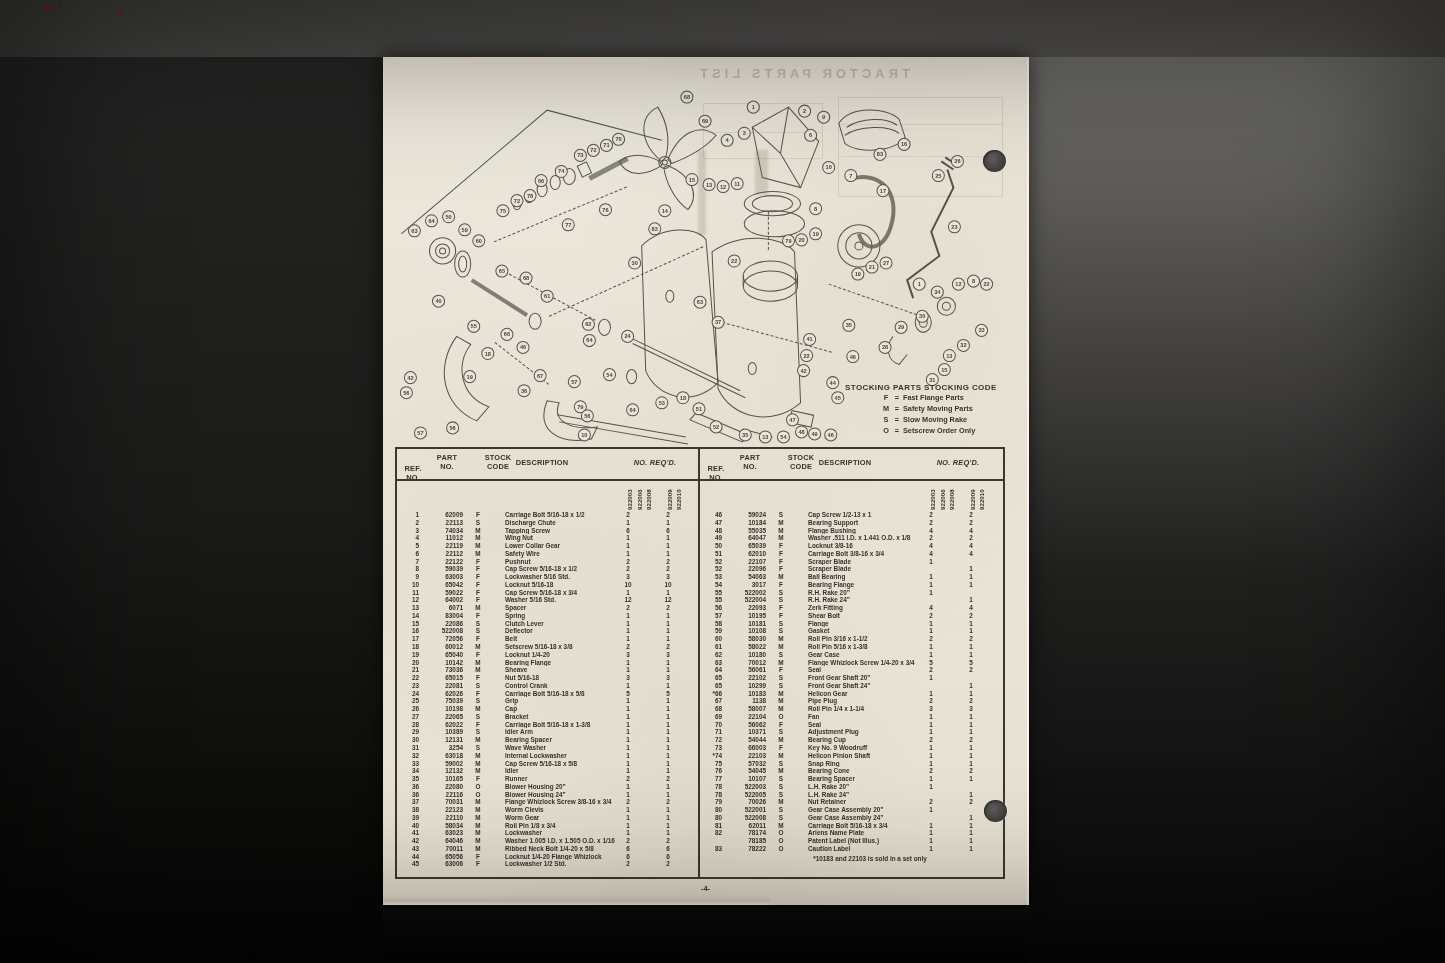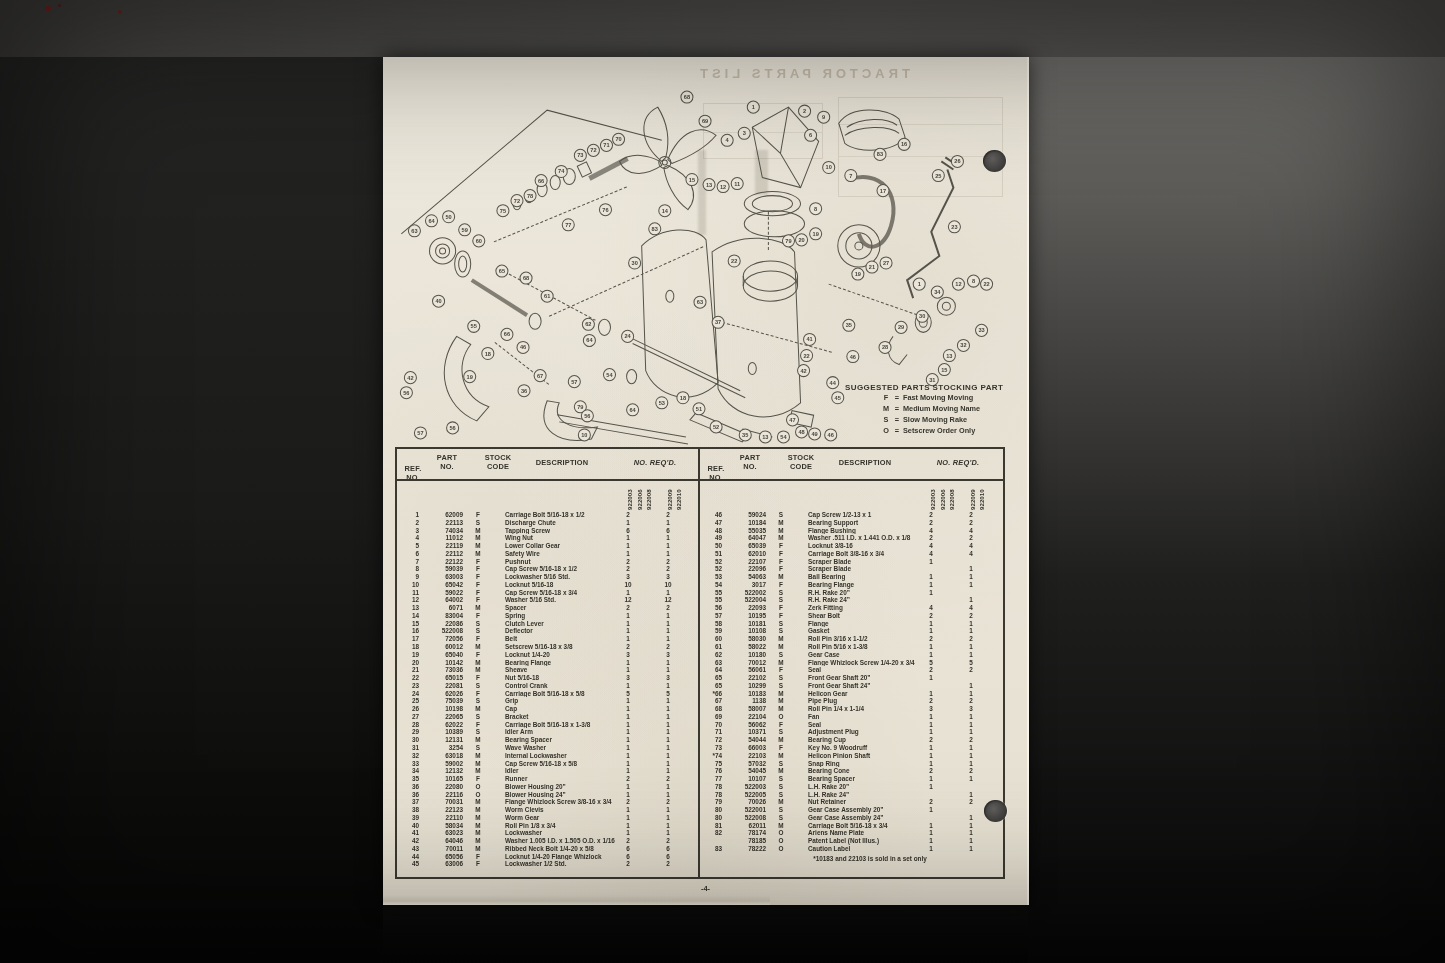--- a/index.html
+++ b/index.html
@@ -59,21 +59,21 @@
   .table-divider { position:absolute; left:301px; top:0; bottom:0; width:2px; background:#3a382f; }
   .half { position:absolute; top:0; bottom:0; }
   .half-left { left:0; width:301px; }
   .half-right { left:303px; right:0; }
   .head-rule { position:absolute; left:0; right:0; top:30px; height:2px; background:#3a382f; }
   .hcell { position:absolute; top:4px; font-weight:bold; font-size:7.4px; line-height:9px;
            text-align:center; letter-spacing:0.2px; white-space:pre-line; }
   .h-ref { left:0; width:32px;margin-top:11px; }
   .h-part { left:30px; width:40px; }
   .h-stock { left:82px; width:38px; }
-  .h-desc { left:120px; width:90px; top:9px;text-align:center; }
+  .h-desc { left:100px; width:90px; top:9px;text-align:center; }
   .h-req { left:213px; width:90px; top:9px;font-style:italic; }
   .models-strip { position:absolute; left:0; top:31px; right:0; height:30px; }
   .model-label { position:absolute; top:0; height:30px; writing-mode:vertical-rl;
                  transform:rotate(180deg); font-size:6.2px; font-weight:600; line-height:9px;
                  letter-spacing:0; color:#34322a; }
   .rows { position:absolute; left:0; right:0; top:62px; }
   .trow { display:flex; height:7.78px; font-size:6.4px; line-height:7.9px; font-weight:600; }
   .c-ref  { width:26px; text-align:right; padding-right:4px; }
   .c-part { width:40px; text-align:right; }
   .c-code { width:30px; text-align:center; }
@@ -411,31 +411,31 @@
           <circle cx="124" cy="263" r="6" fill="#eae5d8" stroke="#55534a" stroke-width="1"></circle>
           <text x="124" y="265" text-anchor="middle">46</text>
           <circle cx="108" cy="250" r="6" fill="#eae5d8" stroke="#55534a" stroke-width="1"></circle>
           <text x="108" y="252" text-anchor="middle">66</text>
           <circle cx="89" cy="269" r="6" fill="#eae5d8" stroke="#55534a" stroke-width="1"></circle>
           <text x="89" y="271" text-anchor="middle">18</text>
         </g>
     </svg>
 
     <div class="legend">
-      <div class="legend-title">SUGGESTED PARTS STOCKING PART</div>
+      <div class="legend-title">STOCKING PARTS STOCKING CODE</div>
       <div id="legend-items">
           <div class="legend-row">
             <span class="legend-code">F</span>
             <span class="legend-eq">=</span>
-            <span class="legend-text">Fast Moving Moving</span>
+            <span class="legend-text">Fast Flange Parts</span>
           </div>
           <div class="legend-row">
             <span class="legend-code">M</span>
             <span class="legend-eq">=</span>
-            <span class="legend-text">Medium Moving Name</span>
+            <span class="legend-text">Safety Moving Parts</span>
           </div>
           <div class="legend-row">
             <span class="legend-code">S</span>
             <span class="legend-eq">=</span>
             <span class="legend-text">Slow Moving Rake</span>
           </div>
           <div class="legend-row">
             <span class="legend-code">O</span>
             <span class="legend-eq">=</span>
             <span class="legend-text">Setscrew Order Only</span>

